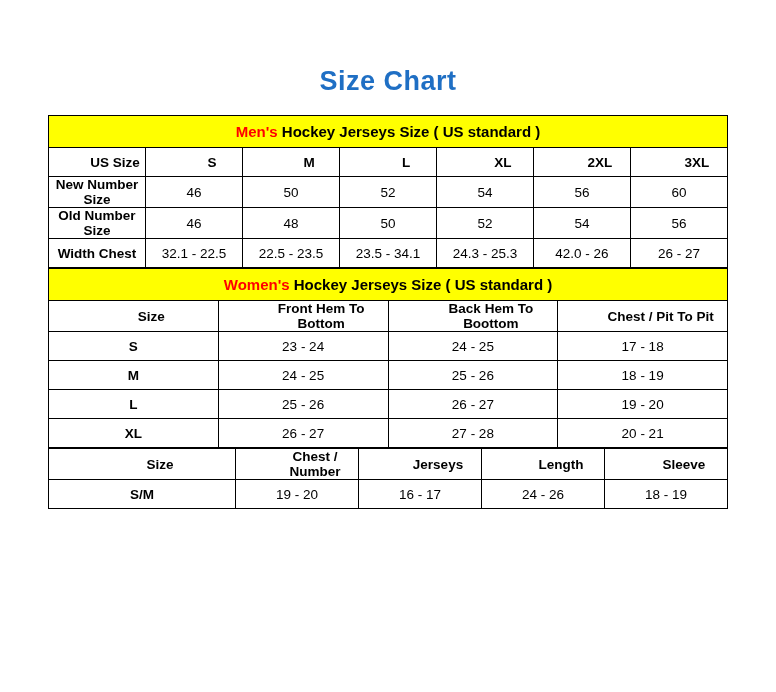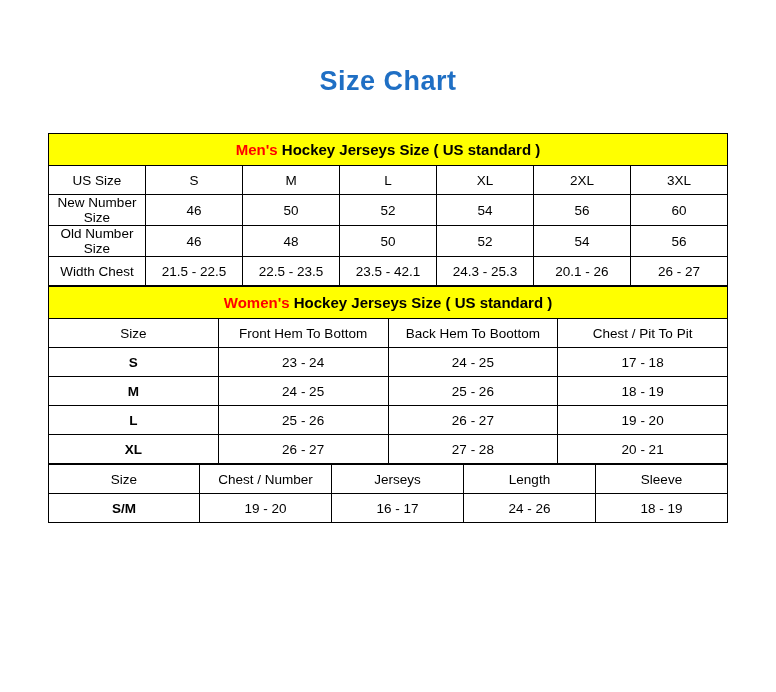--- a/index.html
+++ b/index.html
@@ -22,21 +22,21 @@
   }
   .title {
     text-align: center;
     font-size: 27px;
     font-weight: bold;
     color: #1f6fc4;
     padding-top: 66px;
     letter-spacing: 0.5px;
   }
   .tables {
-    margin: 36px auto 0 auto;
+    margin: 18px auto 0 auto;
     width: 680px;
   }
   table {
     border-collapse: collapse;
     width: 100%;
     table-layout: fixed;
   }
   td, th {
     border: 1px solid #000000;
     font-size: 13.5px;
@@ -49,24 +49,25 @@
   .band {
     background: #ffff00;
     height: 31px;
     font-size: 15px;
     font-weight: bold;
   }
   .band .accent {
     color: #ff0000;
   }
   .hdr {
-    font-weight: normal;
+    font-weight: bold;
+    padding-left: 36px;
   }
   .rowlabel {
-    font-weight: normal;
+    font-weight: bold;
   }
   .boldlabel {
     font-weight: bold;
   }
 </style>
 </head>
 <body>
 
 <div class="page">
 
@@ -101,25 +102,25 @@
           <td class="rowlabel">Old Number Size</td>
           <td>46</td>
           <td>48</td>
           <td>50</td>
           <td>52</td>
           <td>54</td>
           <td>56</td>
         </tr>
         <tr>
           <td class="rowlabel">Width Chest</td>
-          <td>21.5 - 22.5</td>
+          <td>32.1 - 22.5</td>
           <td>22.5 - 23.5</td>
-          <td>23.5 - 42.1</td>
+          <td>23.5 - 34.1</td>
           <td>24.3 - 25.3</td>
-          <td>20.1 - 26</td>
+          <td>42.0 - 26</td>
           <td>26 - 27</td>
         </tr>
       </tbody>
     </table>
 
     <table>
       <tbody>
         <tr>
           <td class="band" colspan="4"><span class="accent">Women's</span><span> Hockey Jerseys Size ( US standard )</span></td>
         </tr>

